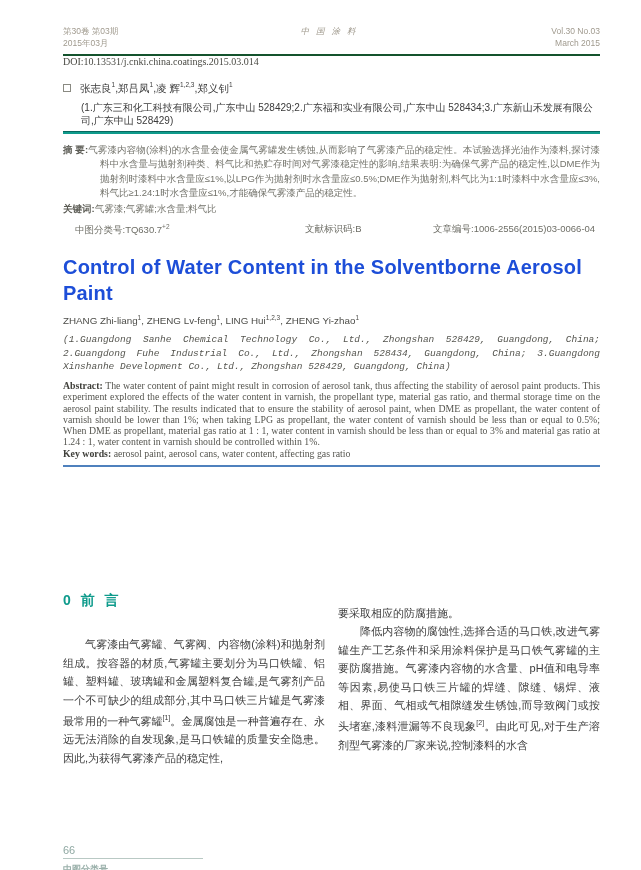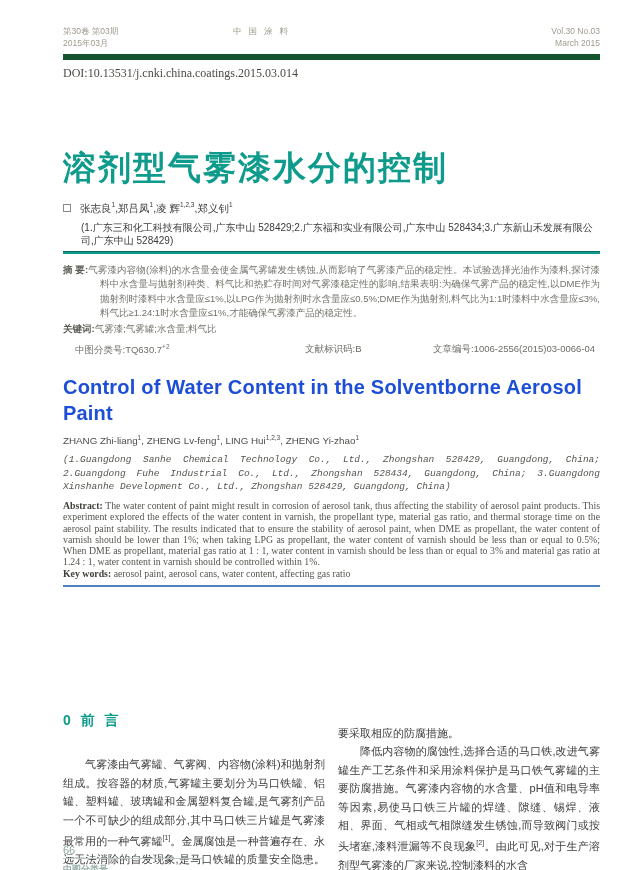--- a/index.html
+++ b/index.html
@@ -6,28 +6,28 @@
   html,body { background:#e8e8e8; }
   .page {
     position:relative; width:641px; height:870px; margin:0 auto;
     background:#ffffff; overflow:hidden;
     font-family:"Liberation Sans", sans-serif; color:#3c3c3c;
   }
   .content { padding:25px 41px 0 63px; }
 
   
   .jheader { display:flex; justify-content:space-between; align-items:flex-start;
-    border-bottom:6px solid #14532d; padding-bottom:5px; }
+    border-bottom:2px solid #14532d; padding-bottom:5px; }
   .jheader .col { font-size:8.5px; line-height:12px; color:#a09a8e; }
   .jheader .col.left { text-align:left; width:170px; }
-  .jheader .col.center { text-align:left; flex:1; }
+  .jheader .col.center { text-align:center; flex:1;font-style:italic; }
   .jheader .col.right { text-align:right; width:170px; }
   .jname { letter-spacing:7px; }
-  .doi-line { margin-top:6px; font-family:"Liberation Serif", serif;
-    font-size:12px; color:#4a4a44; }
+  .doi-line { margin-top:0; font-family:"Liberation Serif", serif;
+    font-size:10px; color:#4a4a44; }
 
   
   .title-cn { margin-top:68px; font-size:33px; font-weight:bold;
     letter-spacing:2px; color:#0f9b8c; line-height:38px; }
   .authors-cn { margin-top:14px; font-size:10.5px; color:#3a3a3a;
     display:flex; align-items:center; }
   .marker-square { display:inline-block; width:8px; height:8px;
     border:1px solid #8a8a82; margin-right:9px; }
   .authors-cn sup, .authors-en sup { font-size:6.5px; }
   .affil-cn { margin-top:5px; margin-left:18px; font-size:10px;
@@ -89,21 +89,20 @@
       <div class="col center">
         <div class="jname">中国涂料</div>
       </div>
       <div class="col right">
         <div>Vol.30 No.03</div>
         <div>March 2015</div>
       </div>
     </div>
     <div class="doi-line">DOI:10.13531/j.cnki.china.coatings.2015.03.014</div>
 
-    <h1 class="title-cn">溶剂型气雾漆水分的控制</h1>
 
     <div class="authors-cn">
       <span class="marker-square"></span>
       <span><span>张志良</span><sup>1</sup><span>,</span></span>
       <span><span>郑吕凤</span><sup>1</sup><span>,</span></span>
       <span><span>凌  辉</span><sup>1,2,3</sup><span>,</span></span>
       <span><span>郑义钊</span><sup>1</sup><span></span></span>
     </div>
     <div class="affil-cn">(1.广东三和化工科技有限公司,广东中山  528429;2.广东福和实业有限公司,广东中山  528434;3.广东新山禾发展有限公司,广东中山  528429)</div>
 

